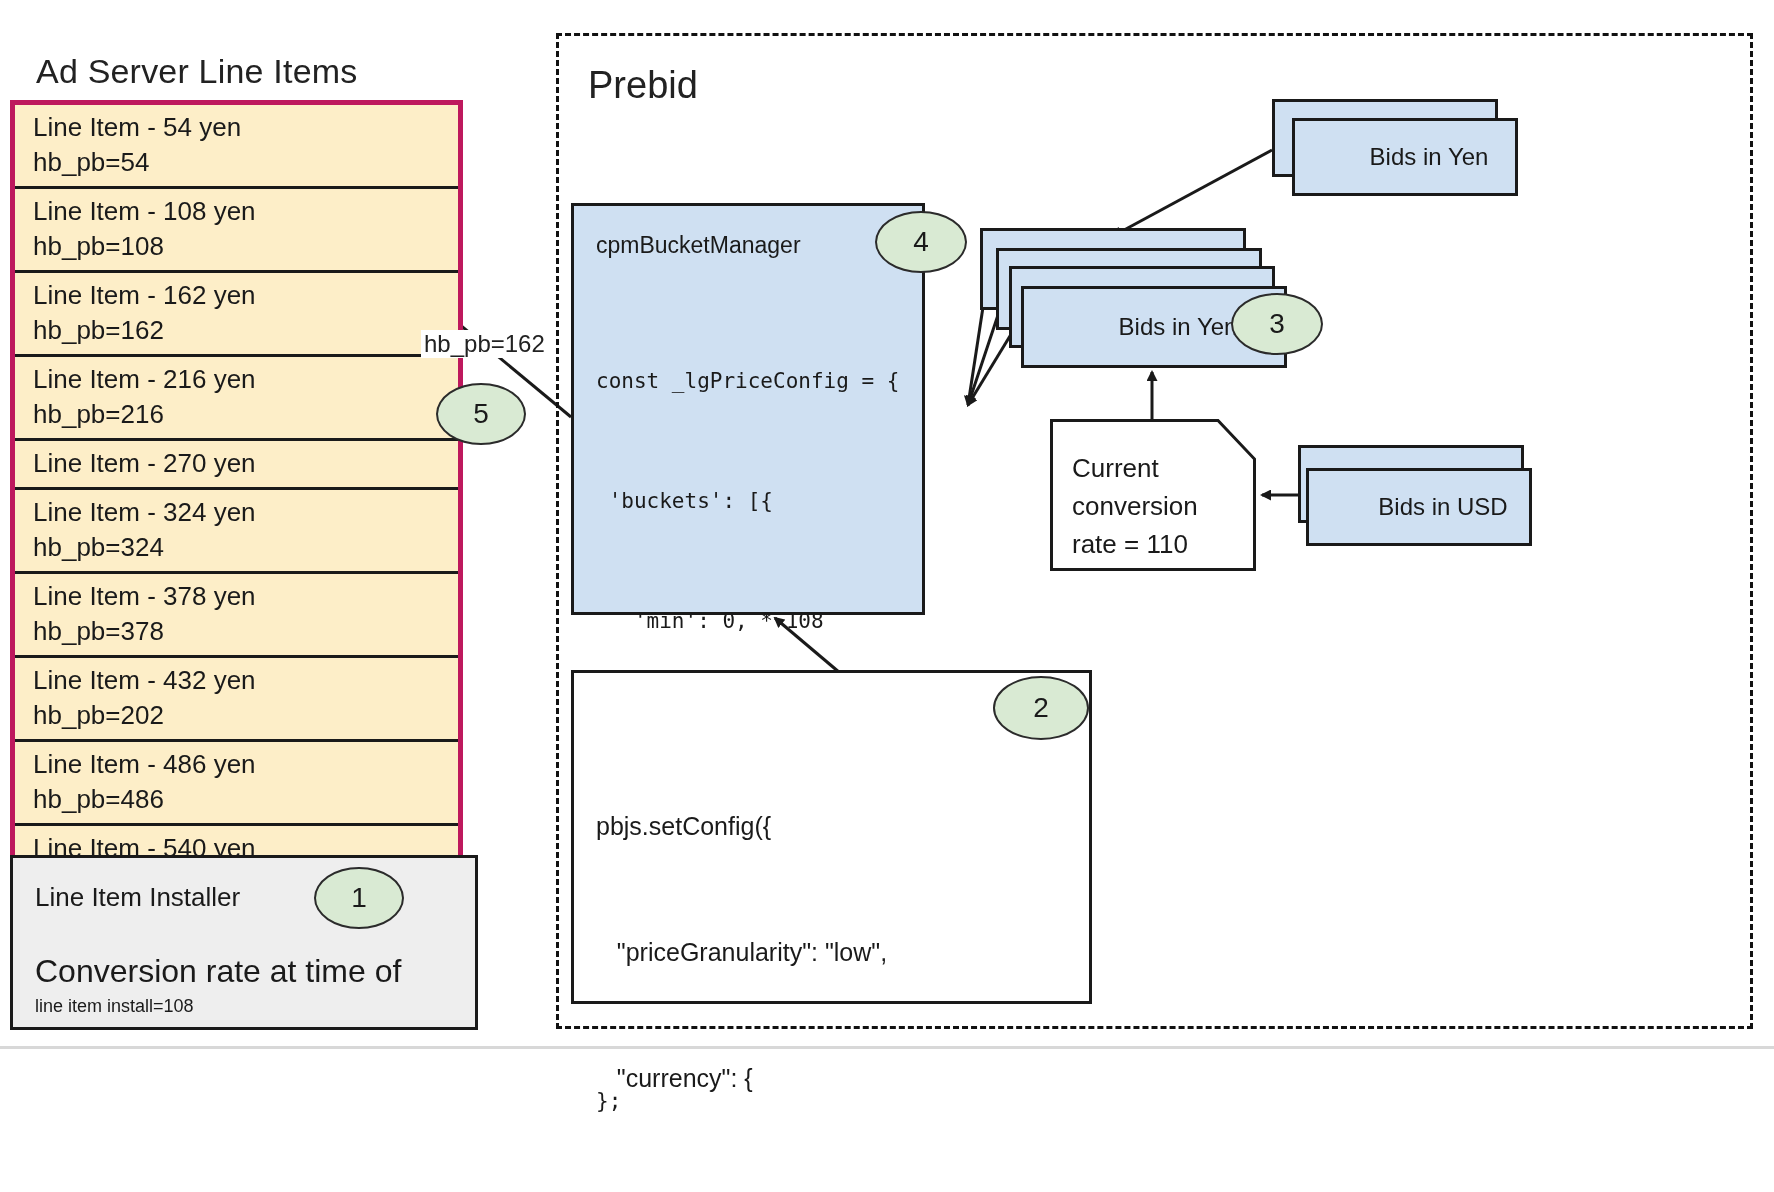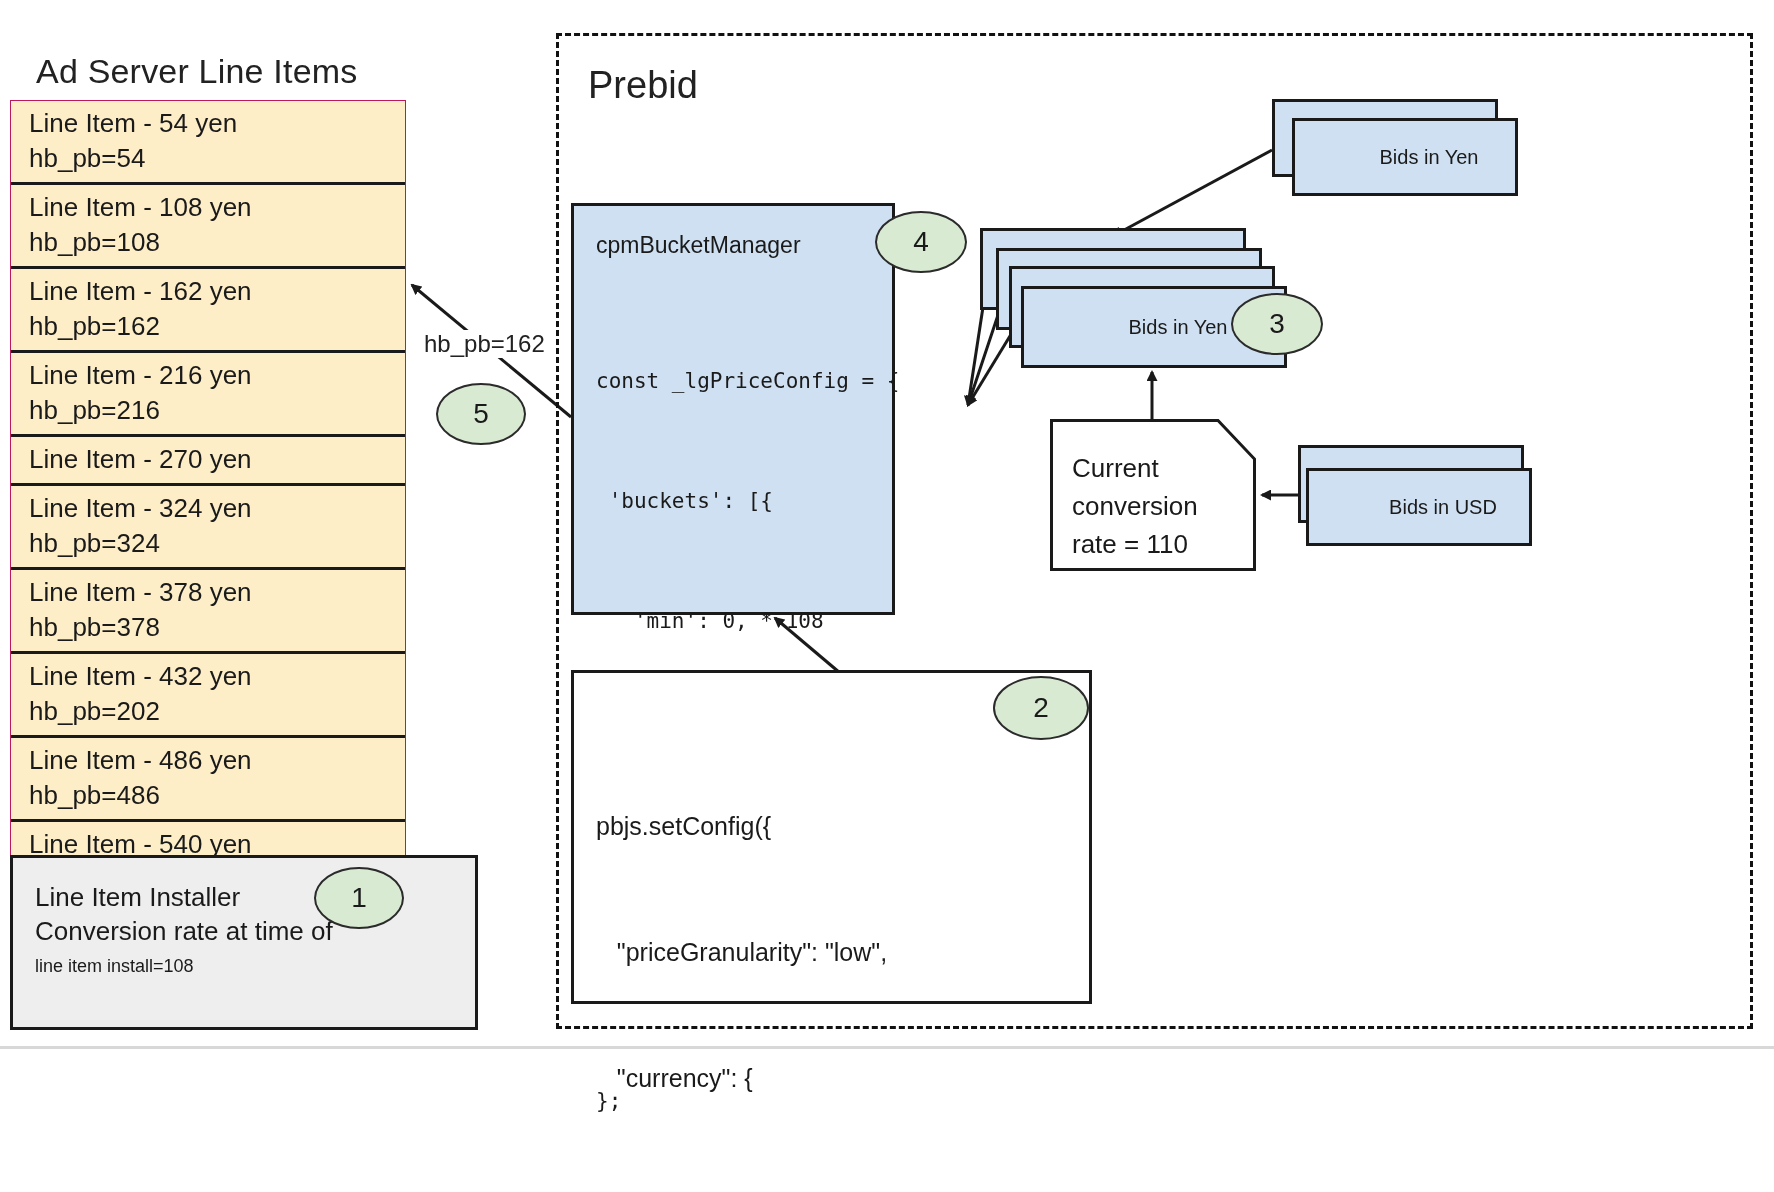--- a/index.html
+++ b/index.html
@@ -11,46 +11,46 @@
 
   
   .h-adserver{left:36px;top:52px;font-size:34px;color:#222;letter-spacing:.2px;}
   .h-prebid{left:588px;top:64px;font-size:38px;color:#222;}
 
   
   .prebid-box{left:556px;top:33px;width:1197px;height:996px;
               border:3px dashed #111;background:transparent;}
 
   
-  .li-table{left:10px;top:100px;width:396px;border:1px solid #be185d;background:#fdeec8;}
+  .li-table{left:10px;top:100px;width:453px;border:5px solid #be185d;background:#fdeec8;}
   .li-row{border-bottom:3px solid #1a1a1a;padding:5px 0 6px 18px;}
   .li-row:last-child{border-bottom:none;}
   .li-row div{font-size:26px;line-height:35px;color:#1a1a1a;white-space:nowrap;}
 
   
   .installer{left:10px;top:855px;width:468px;height:175px;
              background:#eeeeee;border:3px solid #1a1a1a;padding:22px 18px 0 22px;}
   .installer .t1{font-size:26px;line-height:34px;color:#1a1a1a;}
-  .installer .t2{font-size:26px;line-height:35px;color:#1a1a1a;}
-
-  
-  .cpm-box{left:571px;top:203px;width:324px;height:412px;
+  .installer .t2{font-size:32px;line-height:35px;color:#1a1a1a;margin-top:40px;}
+
+  
+  .cpm-box{left:571px;top:203px;width:354px;height:412px;
            background:#cfe0f2;border:3px solid #1a1a1a;padding:26px 0 0 22px;}
   .cpm-title{font-size:23px;color:#1a1a1a;font-family:"Liberation Sans","DejaVu Sans",sans-serif;}
   .cpm-code{margin-top:22px;font-family:"DejaVu Sans Mono","Liberation Mono",monospace;
             font-size:21px;line-height:40px;color:#1a1a1a;white-space:pre;}
 
   
   .cfg-box{left:571px;top:670px;width:521px;height:334px;
            background:#ffffff;border:3px solid #1a1a1a;padding:48px 0 0 22px;}
   .cfg-code{font-size:25px;line-height:42px;color:#1a1a1a;white-space:pre;}
 
   
   .bidbox{background:#cfe0f2;border:3px solid #1a1a1a;}
-  .bidbox span{display:block;text-align:center;font-size:20px;color:#1a1a1a;margin-left:48px;}
+  .bidbox span{display:block;text-align:center;font-size:24px;color:#1a1a1a;margin-left:48px;}
 
   
   .yen-top-back{left:1272px;top:99px;width:226px;height:78px;}
   .yen-top-front{left:1292px;top:118px;width:226px;height:78px;}
   .yen-top-front span{line-height:72px;}
 
   
   .yen-mid-s1{left:980px;top:228px;width:266px;height:82px;}
   .yen-mid-s2{left:996px;top:248px;width:266px;height:82px;}
   .yen-mid-s3{left:1009px;top:266px;width:266px;height:82px;}

